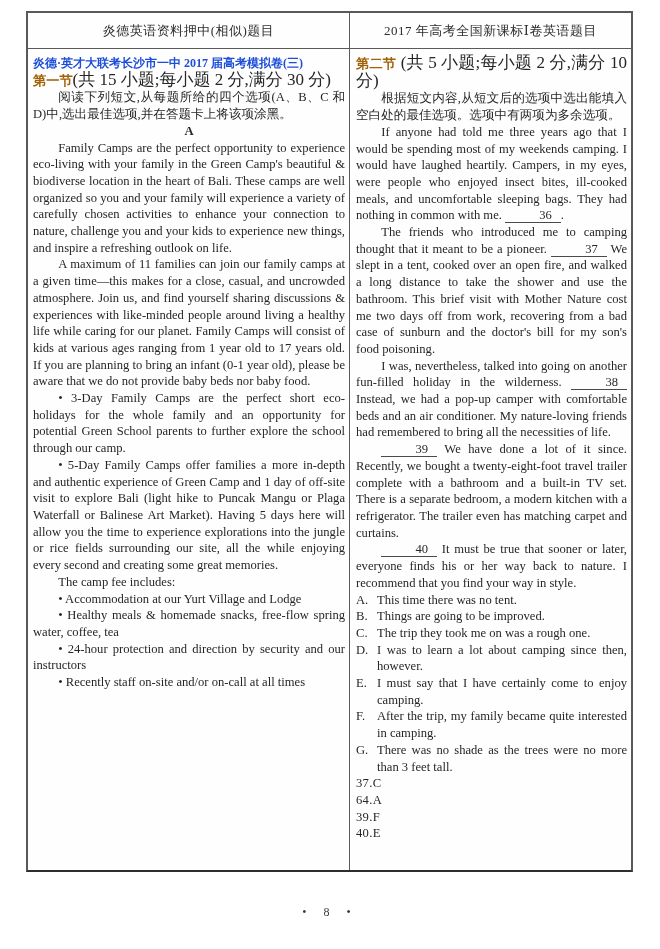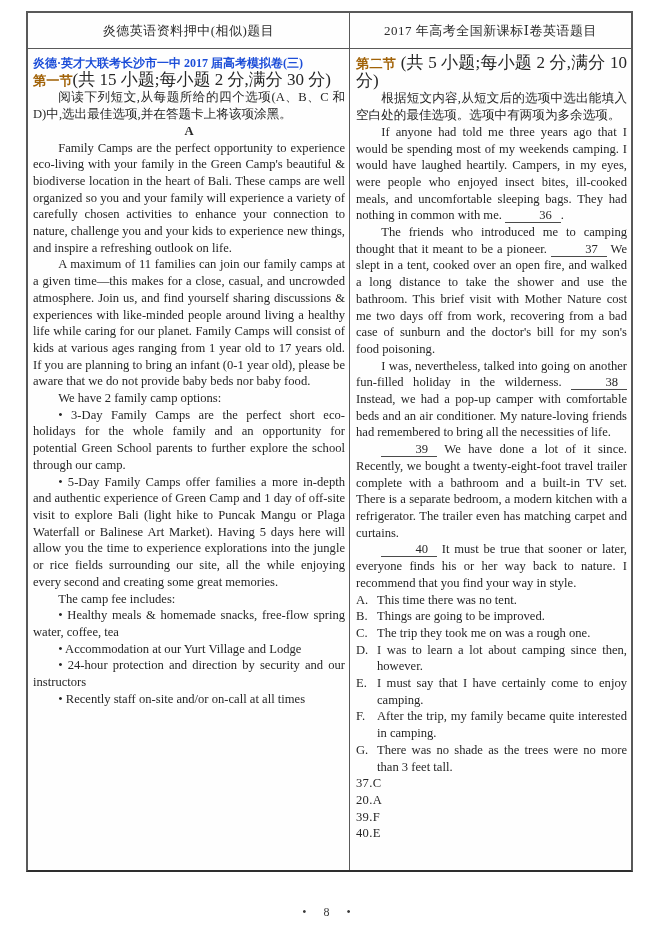--- a/index.html
+++ b/index.html
@@ -83,26 +83,25 @@
 
   <div class="body-row">
 
     <div class="col cl">
       <p class="title">炎德·英才大联考长沙市一中 2017 届高考模拟卷(三)</p>
       <p class="section-line"><span class="section-label">第一节</span><span class="section-score">(共 15 小题;每小题 2 分,满分 30 分)</span></p>
       <p class="para">阅读下列短文,从每题所给的四个选项(A、B、C 和 D)中,选出最佳选项,并在答题卡上将该项涂黑。</p>
       <p class="passage-label">A</p>
       <p class="para">Family Camps are the perfect opportunity to experience eco-living with your family in the Green Camp's beautiful &amp; biodiverse location in the heart of Bali. These camps are well organized so you and your family will experience a variety of carefully chosen activities to enhance your connection to nature, challenge you and your kids to experience new things, and inspire a refreshing outlook on life.</p>
       <p class="para">A maximum of 11 families can join our family camps at a given time—this makes for a close, casual, and uncrowded atmosphere. Join us, and find yourself sharing discussions &amp; experiences with like-minded people around living a healthy life while caring for our planet. Family Camps will consist of kids at various ages ranging from 1 year old to 17 years old. If you are planning to bring an infant (0-1 year old), please be aware that we do not provide baby beds nor baby food.</p>
-      <p class="para">We have 2 family camp options:</p>
       <p class="para">• 3-Day Family Camps are the perfect short eco-holidays for the whole family and an opportunity for potential Green School parents to further explore the school through our camp.</p>
       <p class="para">• 5-Day Family Camps offer families a more in-depth and authentic experience of Green Camp and 1 day of off-site visit to explore Bali (light hike to Puncak Mangu or Plaga Waterfall or Balinese Art Market). Having 5 days here will allow you the time to experience explorations into the jungle or rice fields surrounding our site, all the while enjoying every second and creating some great memories.</p>
       <p class="para">The camp fee includes:</p>
+      <p class="para">• Accommodation at our Yurt Village and Lodge</p>
       <p class="para">• Healthy meals &amp; homemade snacks, free-flow spring water, coffee, tea</p>
-      <p class="para">• Accommodation at our Yurt Village and Lodge</p>
       <p class="para">• 24-hour protection and direction by security and our instructors</p>
       <p class="para">• Recently staff on-site and/or on-call at all times</p>
     </div>
 
     <div class="col cr">
       <p class="section-line"><span class="section-label">第二节</span><span class="section-score"> (共 5 小题;每小题 2 分,满分 10 分)</span></p>
       <p class="para">根据短文内容,从短文后的选项中选出能填入空白处的最佳选项。选项中有两项为多余选项。</p>
 
       <p class="para"><span>If anyone had told me three years ago that I would be spending most of my weekends camping. I would have laughed heartily. Campers, in my eyes, were people who enjoyed insect bites, ill-cooked meals, and uncomfortable sleeping bags. They had nothing in common with me. </span><span class="blank">36</span><span>.</span></p>
 
@@ -137,21 +136,21 @@
       <div class="option">
           <span class="opt-label">F.</span>
           <span class="opt-text">After the trip, my family became quite interested in camping.</span>
         </div>
       <div class="option">
           <span class="opt-label">G.</span>
           <span class="opt-text">There was no shade as the trees were no more than 3 feet tall.</span>
         </div>
 
       <p class="answer">37.C</p>
-      <p class="answer">20.A</p>
+      <p class="answer">64.A</p>
       <p class="answer">39.F</p>
       <p class="answer">40.E</p>
     </div>
 
   </div>
 </div>
 
 <div class="footer">• 8 •</div>
 
 </body></html>

